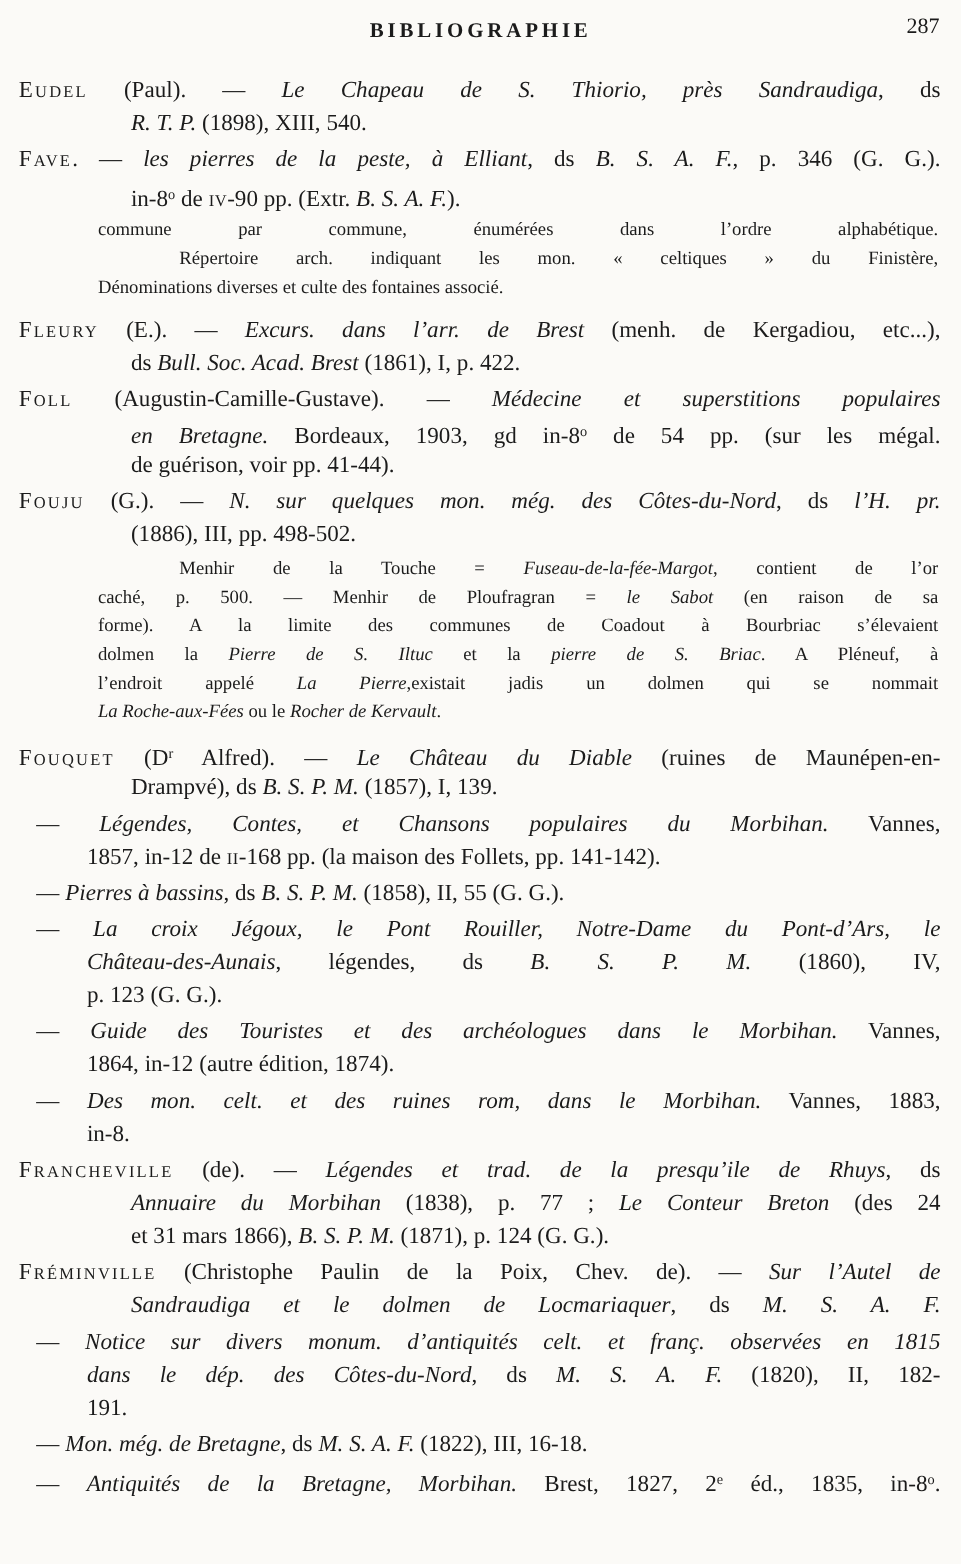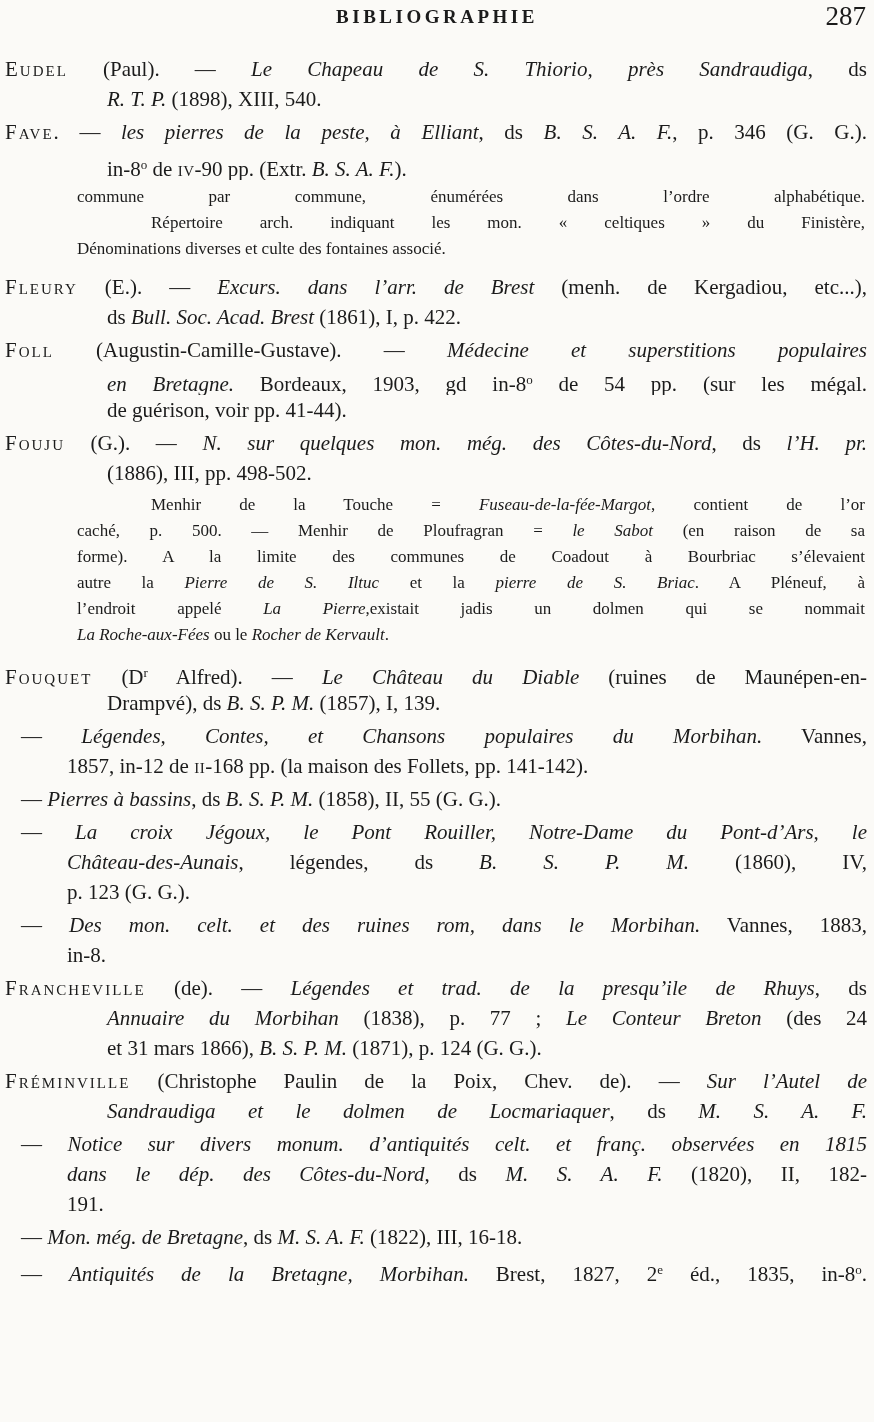--- a/index.html
+++ b/index.html
@@ -3,30 +3,30 @@
 <meta charset="utf-8">
 <style>
   html, body { margin: 0; padding: 0; }
   body {
     width: 874px; height: 1422px;
     background: #fbfaf7;
     color: #1b1b1b;
     font-family: "Liberation Serif", "DejaVu Serif", serif;
     overflow: hidden;
   }
-  .page { position: relative; width: 874px; height: 1422px; padding: 0; box-sizing: border-box; }
+  .page { position: relative; width: 874px; height: 1422px; padding: 12px; box-sizing: border-box; }
 
   
   .hdr { position: relative; height: 40px; }
   .htitle {
     position: absolute; left: 0; right: 0; top: 6px;
     text-align: center; font-weight: bold;
     font-size: 19px; letter-spacing: 3.5px;
   }
-  .hnum { position: absolute; right: 8px; top: 1px; font-size: 27px; font-family: Liberation Serif, serif; }
+  .hnum { position: absolute; right: 8px; top: 1px; font-size: 20px; font-family: Liberation Serif, serif; }
 
   
   .content { display: block; padding: 14px 7px 0 5px; }
   .entry { margin: 0 0 3px 0; }
   .entry .line { height: 30px; line-height: 30px; font-size: 21px; overflow: hidden; }
   .note { margin: 4px 2px 10px 72px; }
   .note .line { height: 26px; line-height: 26px; font-size: 17px; overflow: hidden; }
 
   
   .named .line.cont { padding-left: 102px; }
@@ -79,39 +79,43 @@
         <div class="line cont"><span class="r-n">de guérison, voir pp. 41-44).</span></div>
       </div>
       <div class="entry named">
         <div class="line first j"><span class="r-sc">Fouju</span><span class="r-n"> (G.). — </span><span class="r-i">N. sur quelques mon. még. des Côtes-du-Nord</span><span class="r-n">, ds </span><span class="r-i">l’H. pr.</span></div>
         <div class="line cont"><span class="r-n">(1886), III, pp. 498-502.</span></div>
       </div>
       <div class="note">
         <div class="line first j"><span class="r-n">Menhir de la Touche = </span><span class="r-i">Fuseau-de-la-fée-Margot</span><span class="r-n">, contient de l’or</span></div>
         <div class="line cont j"><span class="r-n">caché, p. 500. — Menhir de Ploufragran = </span><span class="r-i">le Sabot</span><span class="r-n"> (en raison de sa</span></div>
         <div class="line cont j"><span class="r-n">forme). A la limite des communes de Coadout à Bourbriac s’élevaient</span></div>
-        <div class="line cont j"><span class="r-n">autre la </span><span class="r-i">Pierre de S. Iltuc</span><span class="r-n"> et la </span><span class="r-i">pierre de S. Briac</span><span class="r-n">. A Pléneuf, à</span></div>
+        <div class="line cont j"><span class="r-n">dolmen la </span><span class="r-i">Pierre de S. Iltuc</span><span class="r-n"> et la </span><span class="r-i">pierre de S. Briac</span><span class="r-n">. A Pléneuf, à</span></div>
         <div class="line cont j"><span class="r-n">l’endroit appelé </span><span class="r-i">La Pierre</span><span class="r-n">,existait jadis un dolmen qui se nommait</span></div>
         <div class="line cont"><span class="r-i">La Roche-aux-Fées</span><span class="r-n"> ou le </span><span class="r-i">Rocher de Kervault</span><span class="r-n">.</span></div>
       </div>
       <div class="entry named">
         <div class="line first j"><span class="r-sc">Fouquet</span><span class="r-n"> (D</span><span class="r-sup">r</span><span class="r-n"> Alfred). — </span><span class="r-i">Le Château du Diable</span><span class="r-n"> (ruines de Maunépen-en-</span></div>
         <div class="line cont"><span class="r-n">Drampvé), ds </span><span class="r-i">B. S. P. M.</span><span class="r-n"> (1857), I, 139.</span></div>
       </div>
       <div class="entry dash">
         <div class="line first j"><span class="r-n">— </span><span class="r-i">Légendes, Contes, et Chansons populaires du Morbihan.</span><span class="r-n"> Vannes,</span></div>
         <div class="line cont"><span class="r-n">1857, in-12 de </span><span class="r-k">ii</span><span class="r-n">-168 pp. (la maison des Follets, pp. 141-142).</span></div>
       </div>
       <div class="entry dash">
         <div class="line first"><span class="r-n">— </span><span class="r-i">Pierres à bassins</span><span class="r-n">, ds </span><span class="r-i">B. S. P. M.</span><span class="r-n"> (1858), II, 55 (G. G.).</span></div>
       </div>
       <div class="entry dash">
         <div class="line first j"><span class="r-n">— </span><span class="r-i">La croix Jégoux, le Pont Rouiller, Notre-Dame du Pont-d’Ars, le</span></div>
         <div class="line cont j"><span class="r-i">Château-des-Aunais</span><span class="r-n">, légendes, ds </span><span class="r-i">B. S. P. M.</span><span class="r-n"> (1860), IV,</span></div>
         <div class="line cont"><span class="r-n">p. 123 (G. G.).</span></div>
+      </div>
+      <div class="entry dash">
+        <div class="line first j"><span class="r-n">— </span><span class="r-i">Guide des Touristes et des archéologues dans le Morbihan.</span><span class="r-n"> Vannes,</span></div>
+        <div class="line cont"><span class="r-n">1864, in-12 (autre édition, 1874).</span></div>
       </div>
       <div class="entry dash">
         <div class="line first j"><span class="r-n">— </span><span class="r-i">Des mon. celt. et des ruines rom, dans le Morbihan.</span><span class="r-n"> Vannes, 1883,</span></div>
         <div class="line cont"><span class="r-n">in-8.</span></div>
       </div>
       <div class="entry named">
         <div class="line first j"><span class="r-sc">Francheville</span><span class="r-n"> (de). — </span><span class="r-i">Légendes et trad. de la presqu’ile de Rhuys</span><span class="r-n">, ds</span></div>
         <div class="line cont j"><span class="r-i">Annuaire du Morbihan</span><span class="r-n"> (1838), p. 77 ; </span><span class="r-i">Le Conteur Breton</span><span class="r-n"> (des 24</span></div>
         <div class="line cont"><span class="r-n">et 31 mars 1866), </span><span class="r-i">B. S. P. M.</span><span class="r-n"> (1871), p. 124 (G. G.).</span></div>
       </div>

